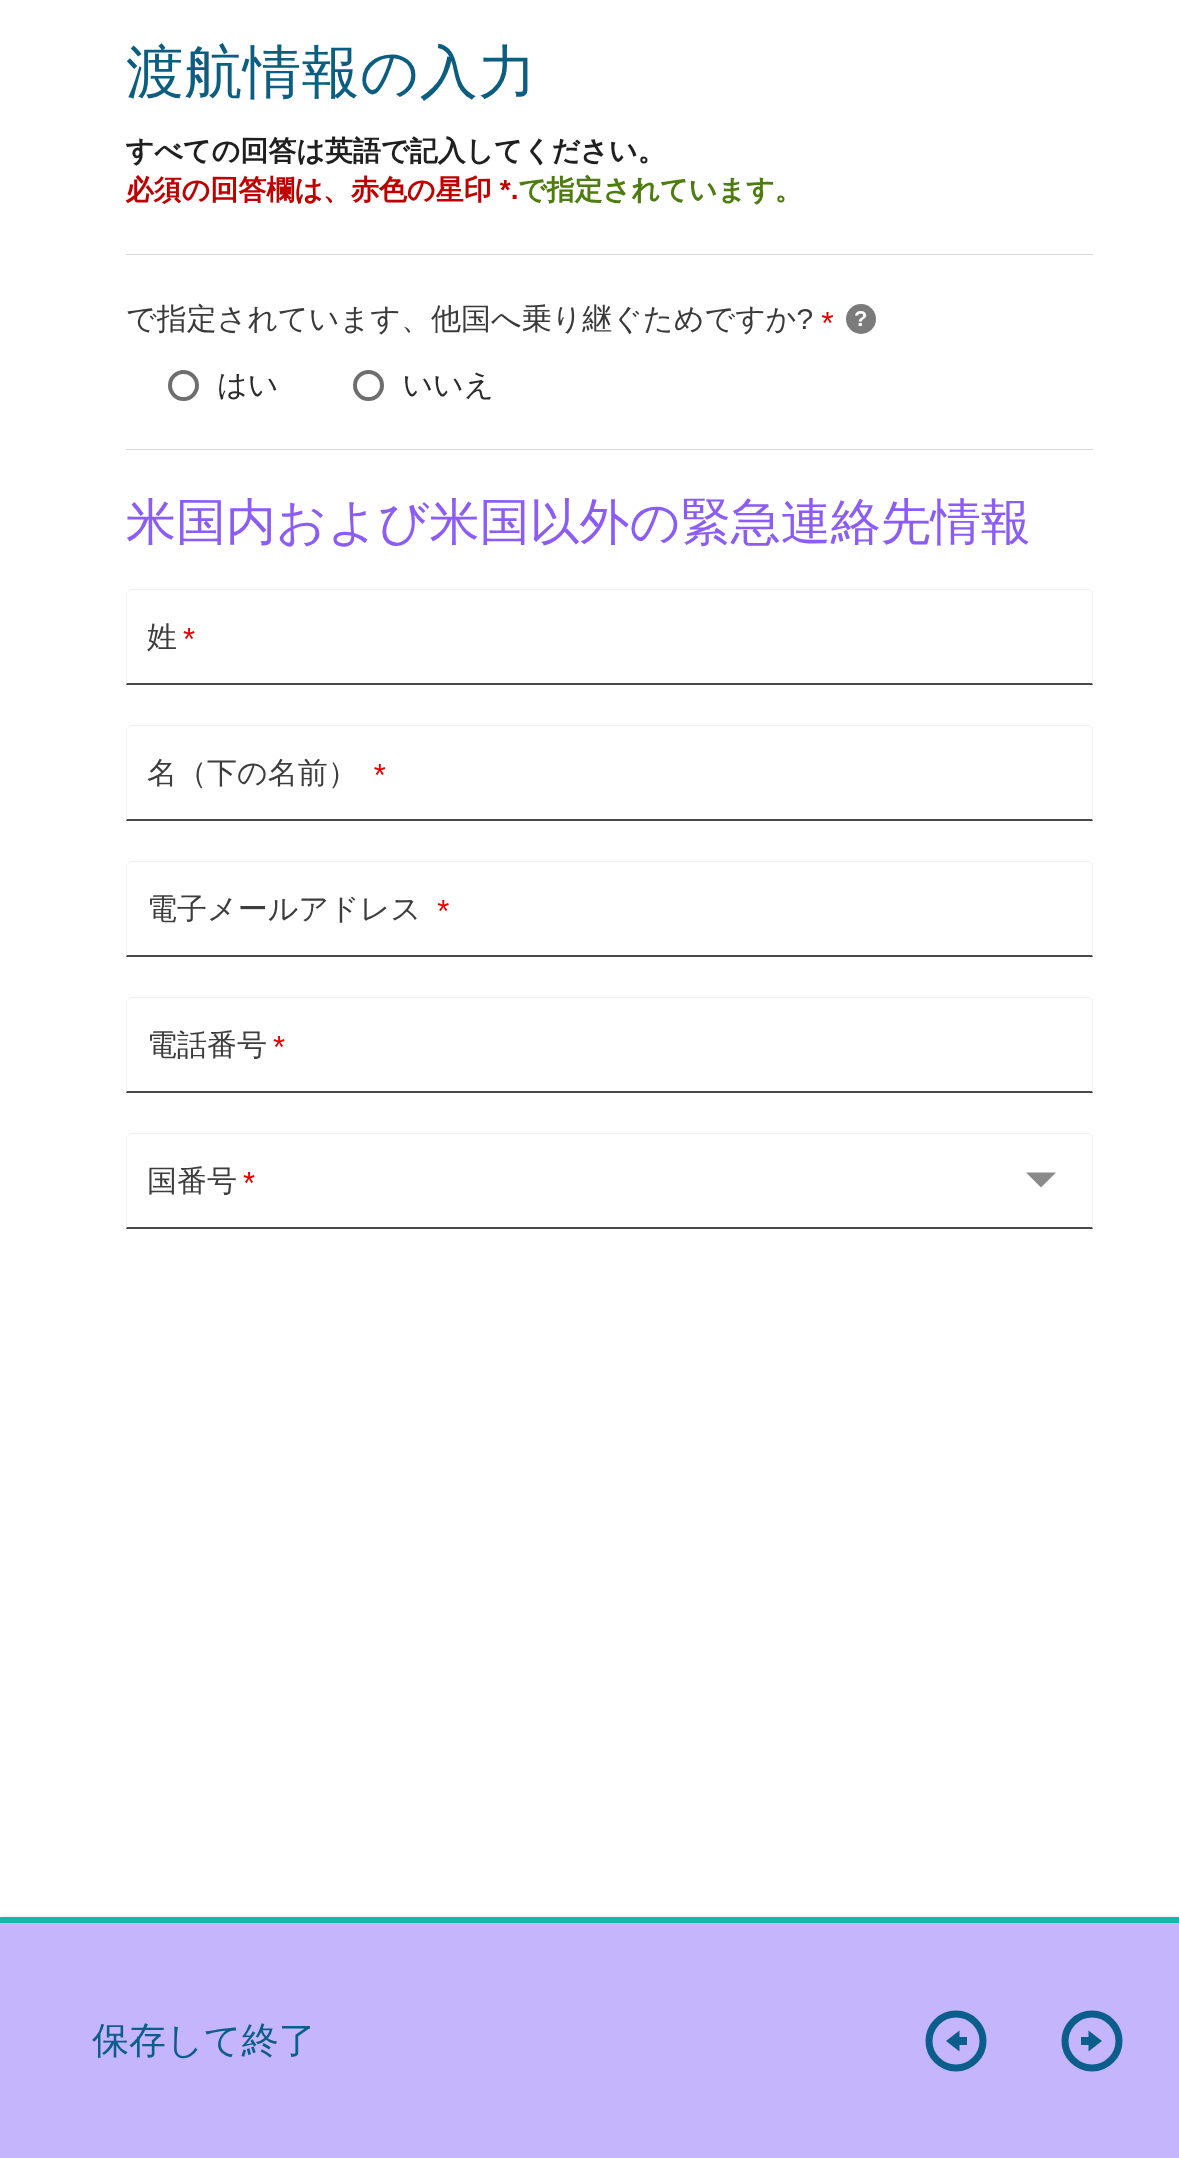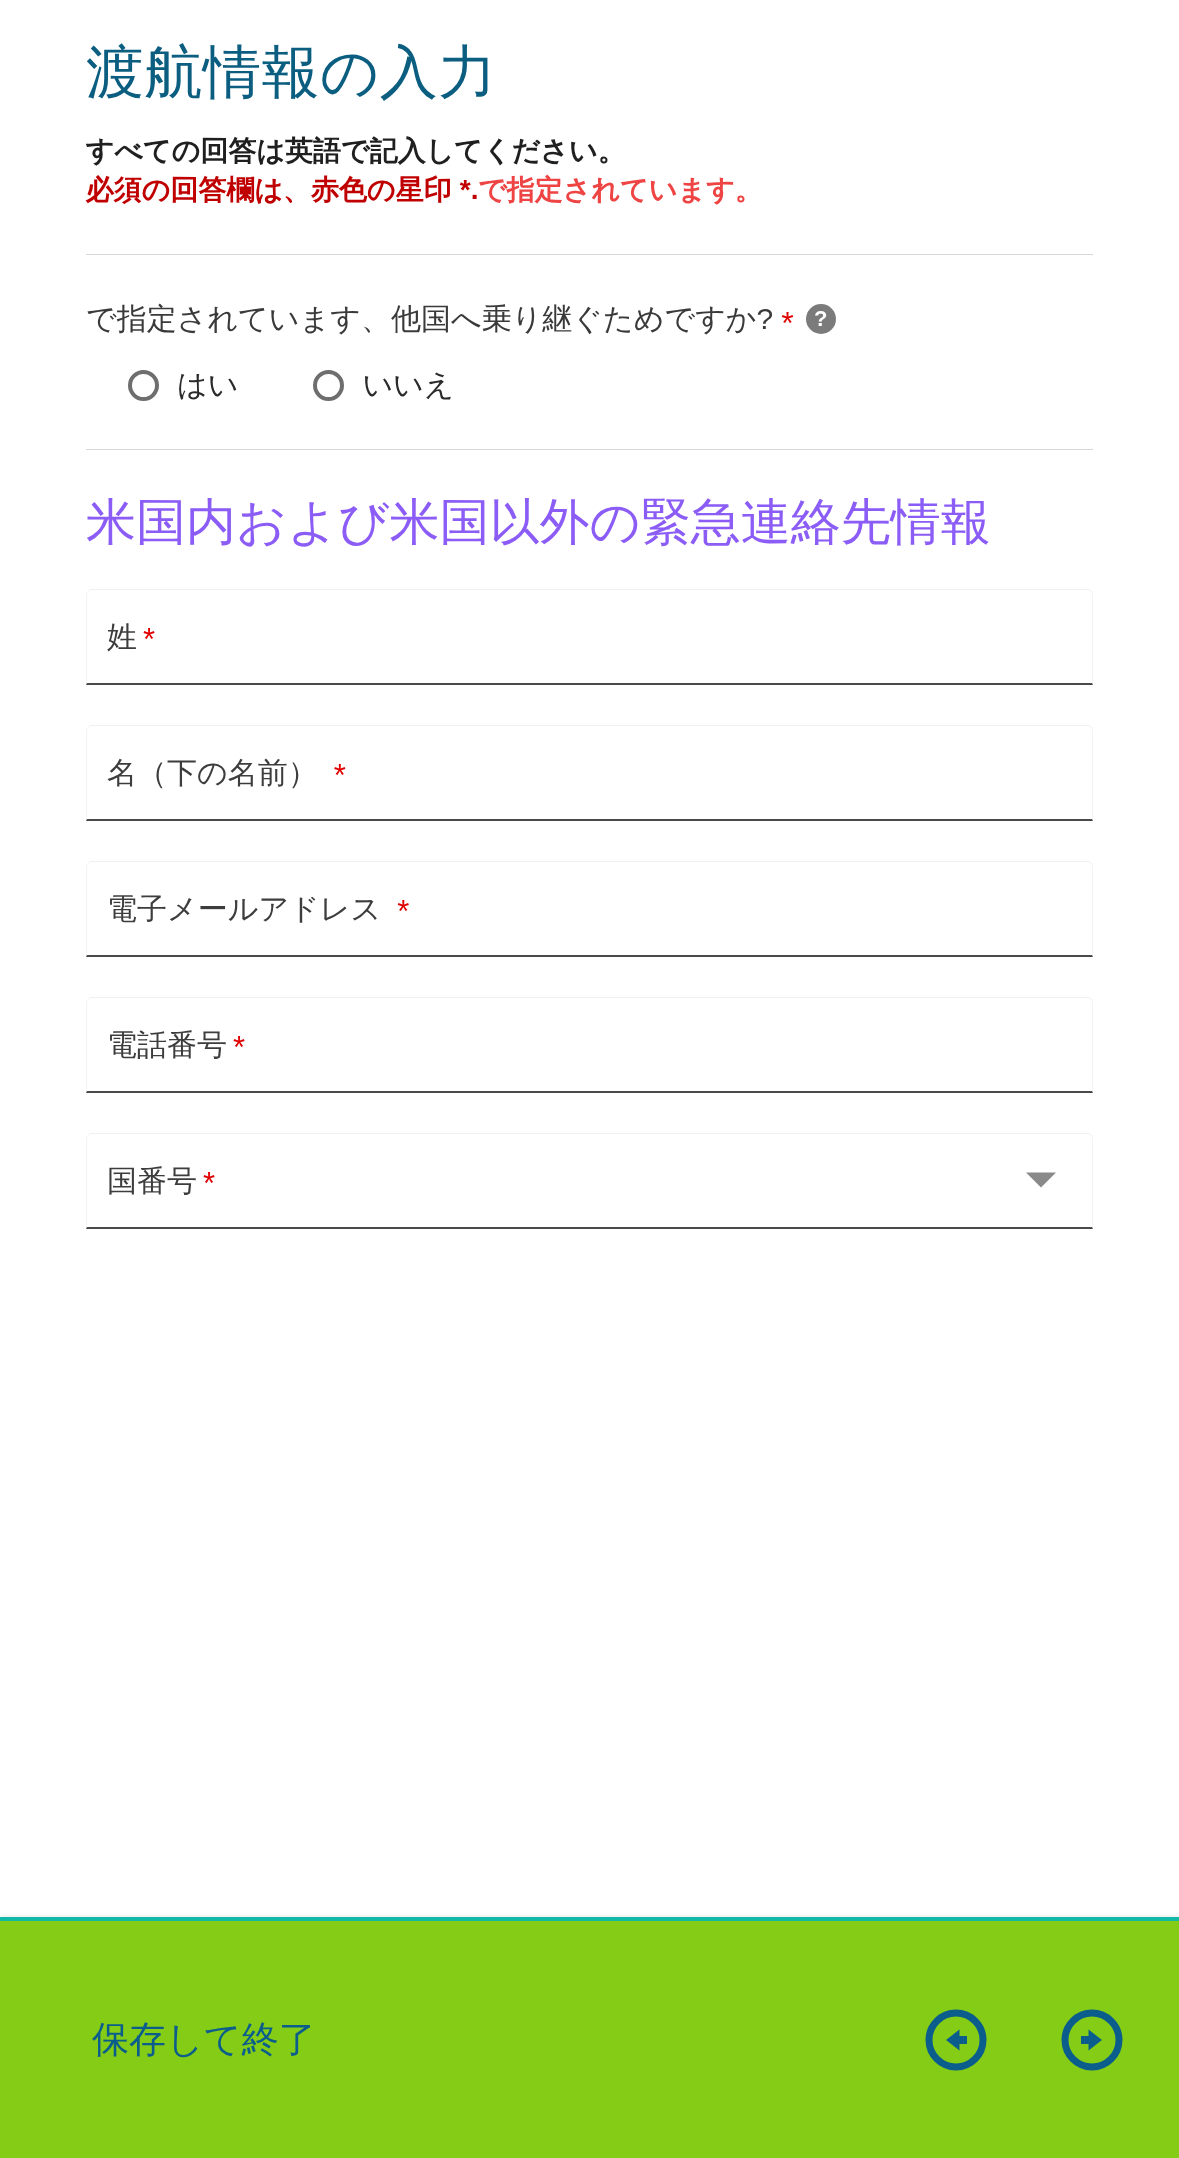--- a/index.html
+++ b/index.html
@@ -25,20 +25,21 @@
     display: flex;
     flex-direction: column;
   }
 
   .scroll-area {
     flex: 0 0 auto;
     height: 1917px;
     padding: 0 86px;
     box-sizing: border-box;
     overflow: hidden;
+    margin-left: 40px;
   }
 
   
   .page-title {
     margin: 0;
     padding-top: 36px;
     font-size: 58px;
     line-height: 1.25;
     font-weight: 400;
     color: #0b5e80;
@@ -50,21 +51,21 @@
     margin: 22px 0 0 0;
     font-size: 28px;
     line-height: 1.42;
     color: #1f1f1f;
     font-weight: 700;
   }
   .intro .line-red {
     color: #c00000;
   }
   .intro .line-red .tail {
-    color: #ef4444;
+    color: #4d7c0f;
     text-align: right;
   }
 
   
   .divider {
     height: 1px;
     background: #d8d8d8;
     margin: 44px 0 0 0;
     width: 100%;
   }
@@ -198,22 +199,22 @@
     border-top: 15px solid #8a8a8a;
   }
 
   
   .footer {
     position: absolute;
     left: 0;
     bottom: 0;
     width: 1179px;
     height: 241px;
-    background: #84cc16;
-    border-top: 4px solid #14b8a6;
+    background: #c4b5fd;
+    border-top: 6px solid #14b8a6;
     box-shadow: 0 -2px 3px rgba(0,0,0,0.06);
     display: flex;
     align-items: center;
     box-sizing: border-box;
     padding: 0 56px 0 0;
   }
   .save-exit {
     font-size: 37px;
     color: #0b5e8c;
     margin-left: 92px;

